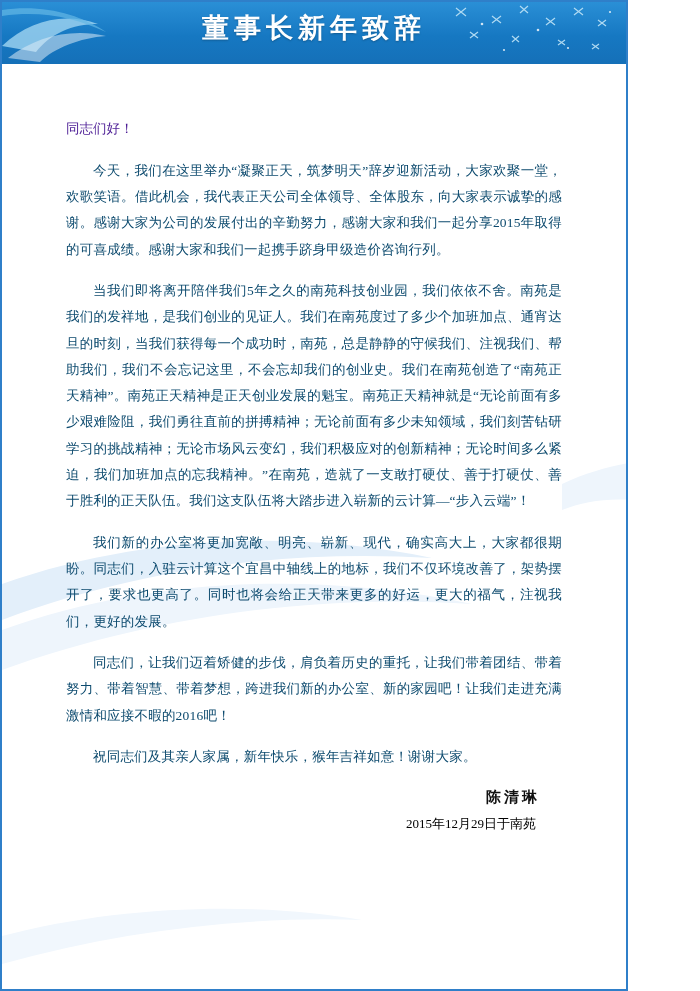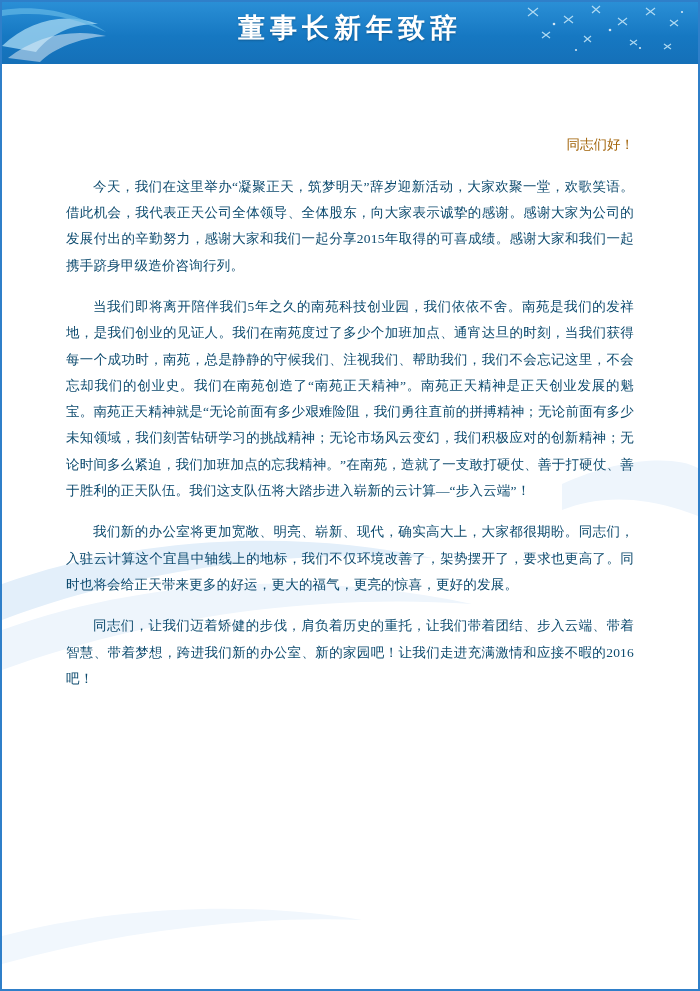--- a/index.html
+++ b/index.html
@@ -8,21 +8,21 @@
   }
   body {
     width: 700px;
     height: 991px;
     background: #ffffff;
     font-family: "Liberation Serif", "DejaVu Serif", serif;
     overflow: hidden;
   }
   .page {
     position: relative;
-    width: 700px;
+    width: 628px;
     height: 991px;
     box-sizing: border-box;
     border: 2px solid #2f7fc9;
     background: #ffffff;
     overflow: hidden;
   }
   
   .banner {
     position: relative;
     height: 62px;
@@ -66,24 +66,23 @@
     height: 925px;
     pointer-events: none;
   }
   
   .content {
     position: relative;
     padding: 52px 64px 0 64px;
   }
   .greeting {
     font-size: 13.5px;
-    color: #a16207;
-    margin: 16px 0 16px 0;
+    color: #4c1d95;
+    margin: 0 0 16px 0;
     line-height: 1.9;
-    text-align: right;
   }
   p.para {
     font-size: 13.5px;
     color: #0c4a6e;
     margin: 0 0 15px 0;
     line-height: 1.95;
     text-align: justify;
     text-indent: 2em;
     letter-spacing: 0.2px;
   }
@@ -148,18 +147,23 @@
     <path d="M0,566 C150,512 320,508 470,540 C330,530 160,548 0,606 Z" fill="#eef5fc"></path>
     <path d="M560,420 C620,392 676,392 696,404 L696,452 C640,430 596,432 560,446 Z" fill="#eef5fc"></path>
     <path d="M0,872 C120,840 260,838 360,856 C250,852 120,866 0,900 Z" fill="#f1f7fd"></path>
   </svg>
 
   <div class="content">
     <div class="greeting">同志们好！</div>
 
     <p class="para">今天，我们在这里举办“凝聚正天，筑梦明天”辞岁迎新活动，大家欢聚一堂，欢歌笑语。借此机会，我代表正天公司全体领导、全体股东，向大家表示诚挚的感谢。感谢大家为公司的发展付出的辛勤努力，感谢大家和我们一起分享2015年取得的可喜成绩。感谢大家和我们一起携手跻身甲级造价咨询行列。</p>
     <p class="para">当我们即将离开陪伴我们5年之久的南苑科技创业园，我们依依不舍。南苑是我们的发祥地，是我们创业的见证人。我们在南苑度过了多少个加班加点、通宵达旦的时刻，当我们获得每一个成功时，南苑，总是静静的守候我们、注视我们、帮助我们，我们不会忘记这里，不会忘却我们的创业史。我们在南苑创造了“南苑正天精神”。南苑正天精神是正天创业发展的魁宝。南苑正天精神就是“无论前面有多少艰难险阻，我们勇往直前的拼搏精神；无论前面有多少未知领域，我们刻苦钻研学习的挑战精神；无论市场风云变幻，我们积极应对的创新精神；无论时间多么紧迫，我们加班加点的忘我精神。”在南苑，造就了一支敢打硬仗、善于打硬仗、善于胜利的正天队伍。我们这支队伍将大踏步进入崭新的云计算—“步入云端”！</p>
-    <p class="para">我们新的办公室将更加宽敞、明亮、崭新、现代，确实高大上，大家都很期盼。同志们，入驻云计算这个宜昌中轴线上的地标，我们不仅环境改善了，架势摆开了，要求也更高了。同时也将会给正天带来更多的好运，更大的福气，更亮的惊喜，更好的发展。</p>
-    <p class="para">同志们，让我们迈着矫健的步伐，肩负着历史的重托，让我们带着团结、步入云端、带着智慧、带着梦想，跨进我们新的办公室、新的家园吧！让我们走进充满激情和应接不暇的2016吧！</p>
+    <p class="para">我们新的办公室将更加宽敞、明亮、崭新、现代，确实高大上，大家都很期盼。同志们，入驻云计算这个宜昌中轴线上的地标，我们不仅环境改善了，架势摆开了，要求也更高了。同时也将会给正天带来更多的好运，更大的福气，注视我们，更好的发展。</p>
+    <p class="para">同志们，让我们迈着矫健的步伐，肩负着历史的重托，让我们带着团结、带着努力、带着智慧、带着梦想，跨进我们新的办公室、新的家园吧！让我们走进充满激情和应接不暇的2016吧！</p>
+    <p class="para">祝同志们及其亲人家属，新年快乐，猴年吉祥如意！谢谢大家。</p>
 
+    <div class="signature-block">
+      <span class="signature-name">陈清琳</span>
+      <span class="signature-date">2015年12月29日于南苑</span>
+    </div>
   </div>
 
 </div>
 
 </body></html>

